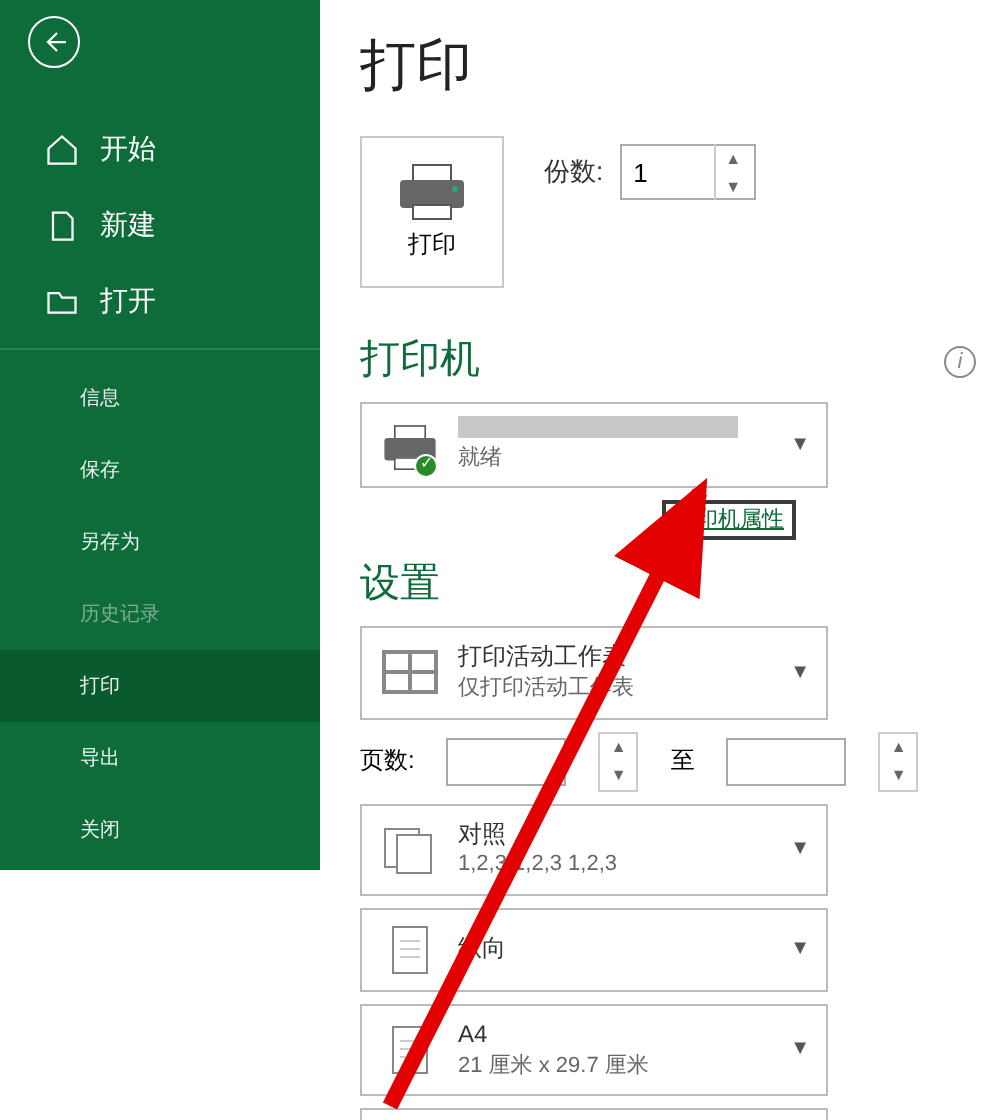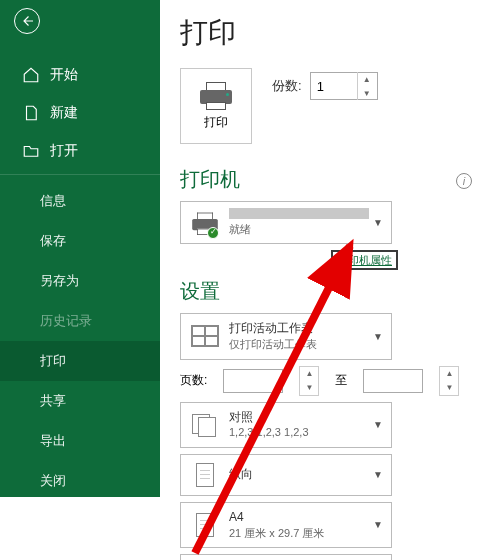--- a/index.html
+++ b/index.html
@@ -1,43 +1,43 @@
 <!DOCTYPE html>
 <html><head>
 <meta charset="utf-8">
 <style>
 * { margin: 0; padding: 0; box-sizing: border-box; font-family: "Microsoft YaHei", sans-serif; }
 body { width: 500px; height: 560px; overflow: hidden; display: flex; background: #fff; position: relative; }
-.sidebar { width: 160px; background: #0e6b3a; color: #fff; height: 497px; display: flex; flex-direction: column; }
+.sidebar { width: 160px; background: #0e6b3a; color: #fff; height: 435px; display: flex; flex-direction: column; }
 .back-btn { padding: 8px 14px; }
 .back-circle { width: 26px; height: 26px; border: 1.5px solid #fff; border-radius: 50%; display: flex; align-items: center; justify-content: center; font-size: 14px; cursor: pointer; }
 .side-top { margin-top: 14px; }
 .side-item { padding: 10px 22px; font-size: 14px; display: flex; align-items: center; gap: 10px; cursor: pointer; }
 .side-item.divider-after { border-bottom: 1px solid rgba(255,255,255,0.15); margin-bottom: 6px; padding-bottom: 14px; }
-.side-sub { padding: 11px 22px 11px 40px; font-size: 13px; cursor: pointer; color: rgba(255,255,255,0.92); }
+.side-sub { padding: 11px 22px 11px 40px; font-size: 10px; cursor: pointer; color: rgba(255,255,255,0.92); }
 .side-sub.dim { color: rgba(255,255,255,0.45); }
 .side-sub.active { background: #0a5a30; }
 .main { flex: 1; padding: 0 0 0 20px; height: 560px; overflow: hidden; }
 .title { font-size: 28px; color: #222; padding: 14px 0 16px; font-weight: 300; }
 .row { display: flex; align-items: flex-start; gap: 20px; margin-bottom: 16px; }
 .print-btn { width: 72px; height: 76px; border: 1px solid #c8c8c8; display: flex; flex-direction: column; align-items: center; justify-content: center; gap: 6px; cursor: pointer; font-size: 12px; }
 .printer-icon { width: 32px; height: 26px; position: relative; }
 .printer-icon .top { position: absolute; top: 0; left: 6px; width: 20px; height: 8px; border: 1.5px solid #555; border-bottom: none; }
 .printer-icon .body { position: absolute; top: 8px; left: 0; width: 32px; height: 14px; background: #666; border-radius: 2px; }
 .printer-icon .dot { position: absolute; top: 11px; right: 3px; width: 3px; height: 3px; background: #2a8; border-radius: 50%; }
 .printer-icon .paper { position: absolute; bottom: -2px; left: 6px; width: 20px; height: 8px; background: #fff; border: 1.5px solid #555; }
 .copies { display: flex; align-items: center; gap: 8px; font-size: 13px; color: #333; margin-top: 4px; }
 .num-input { width: 68px; height: 28px; border: 1px solid #aaa; display: flex; align-items: center; }
 .num-input input { width: 46px; border: none; outline: none; padding: 0 6px; font-size: 13px; }
 .spinners { display: flex; flex-direction: column; border-left: 1px solid #ccc; }
 .spin { width: 18px; height: 14px; font-size: 8px; display: flex; align-items: center; justify-content: center; cursor: pointer; color: #666; }
 .section-label { font-size: 20px; color: #0e6b3a; margin: 6px 0 8px; font-weight: 400; }
-.section-row { display: flex; align-items: center; justify-content: space-between; padding-right: 28px; }
+.section-row { display: flex; align-items: center; justify-content: space-between; padding-right: 12px; }
 .info-icon { width: 16px; height: 16px; border: 1px solid #888; border-radius: 50%; font-size: 11px; color: #888; display: flex; align-items: center; justify-content: center; font-style: italic; }
-.dropdown { width: 212px; border: 1px solid #bbb; padding: 6px 8px; display: flex; align-items: center; gap: 8px; cursor: pointer; position: relative; font-size: 12px; color: #333; background: #fff; }
+.dropdown { width: 234px; border: 1px solid #bbb; padding: 6px 8px; display: flex; align-items: center; gap: 8px; cursor: pointer; position: relative; font-size: 12px; color: #333; background: #fff; }
 .dropdown .dd-icon { width: 32px; height: 28px; flex-shrink: 0; display: flex; align-items: center; justify-content: center; }
 .dropdown .dd-text { flex: 1; line-height: 1.4; }
 .dropdown .dd-sub { color: #666; font-size: 11px; }
 .dropdown .caret { font-size: 10px; color: #555; }
 .printer-dd .status-dot { position: absolute; bottom: 4px; left: 26px; width: 12px; height: 12px; background: #2a8a2a; border-radius: 50%; border: 1.5px solid #fff; }
 .printer-dd .status-dot::after { content: "✓"; color: #fff; font-size: 8px; position: absolute; top: -1px; left: 2px; }
 .link-right { text-align: right; width: 218px; margin: 6px 0 10px; }
 .link-right a { font-size: 11px; color: #0e6b3a; text-decoration: underline; border: 2px solid #3a3a3a; padding: 2px 4px; cursor: pointer; }
 .pages-row { display: flex; align-items: center; gap: 16px; font-size: 12px; margin: 6px 0; }
 .pages-row input { width: 60px; height: 24px; border: 1px solid #aaa; padding: 0 4px; }
@@ -80,21 +80,20 @@
       <svg class="icon-svg" viewBox="0 0 24 24">
           <path d="M3 6h7l2 3h9v10H3z"></path>
         </svg>
       <span>打开</span>
     </div>
     <div class="side-sub">信息</div>
     <div class="side-sub">保存</div>
     <div class="side-sub">另存为</div>
     <div class="side-sub dim">历史记录</div>
     <div class="side-sub active">打印</div>
-    <div class="side-sub">共享</div>
     <div class="side-sub">导出</div>
     <div class="side-sub">关闭</div>
   </div>
 </div>
 
 <div class="main">
   <div class="title">打印</div>
 
   <div class="row">
     <div class="print-btn">

